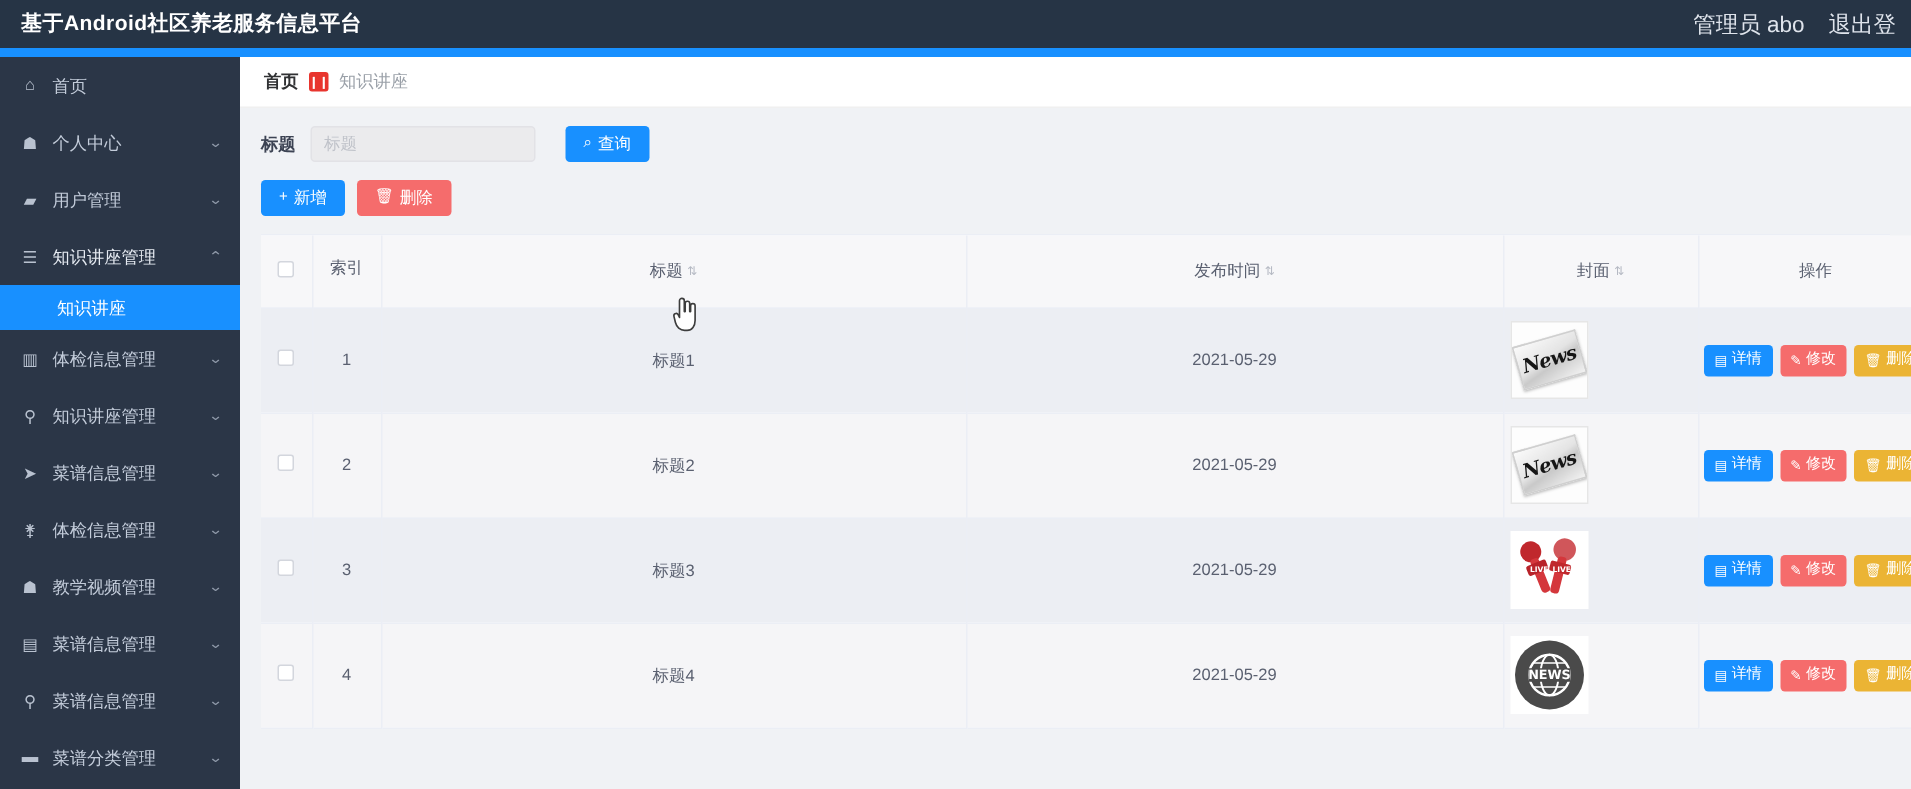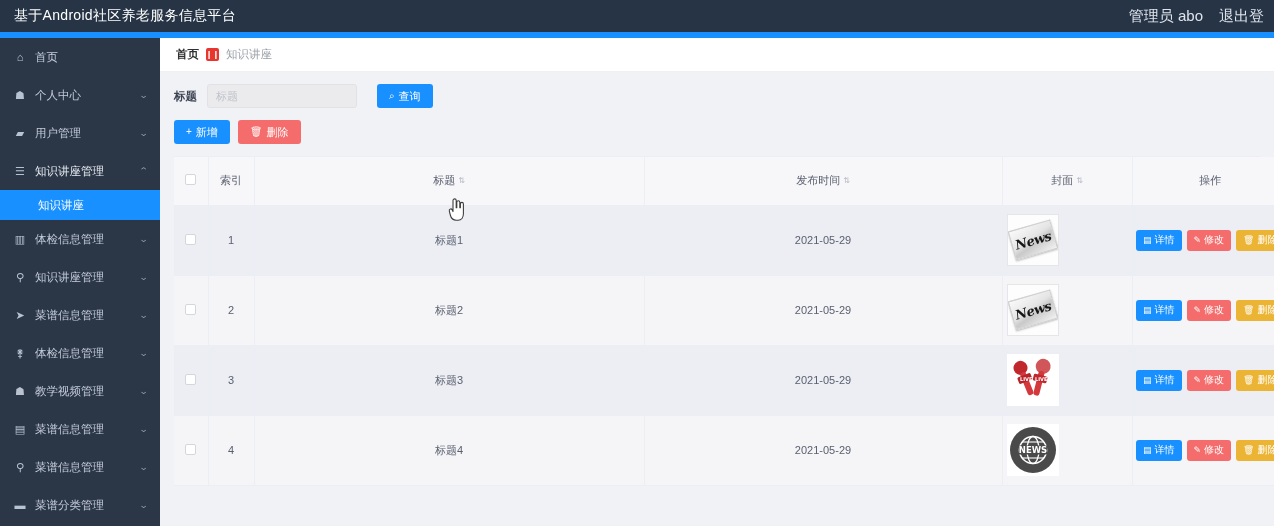--- a/index.html
+++ b/index.html
@@ -12,21 +12,21 @@
   }
   .app { position: relative; width: 1274px; height: 526px; }
 
   
   .navbar {
     position: absolute; top: 0; left: 0; width: 1274px; height: 32px;
     background: #263445; color: #ffffff;
     display: flex; align-items: center; justify-content: space-between;
     padding: 0 10px 0 14px;
   }
-  .navbar-title { font-size: 14px; font-weight: normal; letter-spacing: .3px; }
+  .navbar-title { font-size: 14px; font-weight: bold; letter-spacing: .3px; }
   .navbar-right { display: flex; align-items: center; gap: 16px; font-size: 15px; color: #dfe4ec; }
   .navbar-right span { white-space: nowrap; }
 
   .navbar-accent {
     position: absolute; top: 32px; left: 0; width: 1274px; height: 6px;
     background: #1890ff;
   }
 
   
   .sidebar {
@@ -106,21 +106,21 @@
   }
   table.grid th:last-child, table.grid td:last-child { border-right: none; }
   table.grid td {
     font-size: 11px; color: #5a6070; text-align: center;
     border-bottom: 1px solid #ebeef5; border-right: 1px solid #ebeef5;
     height: 70px; vertical-align: middle; padding: 0 4px;
   }
   tr.row-alt td { background: #eceef3; }
   tr.row-norm td { background: #f5f5f7; }
   th.col-check { width: 34px; border-right: none; }
-  th.col-idx   { width: 46px; }
+  th.col-idx   { width: 46px; font-family: Liberation Mono, monospace; }
   th.col-title { width: 390px; }
   th.col-date  { width: 358px; }
   th.col-cover { width: 130px; }
   th.col-ops   { width: 156px; }
   .hdr-idx { line-height: 1.15; }
   .sort-ico { display: inline-block; font-size: 8px; color: #b5b9c3; margin-left: 3px; transform: translateY(-1px); }
   .chk {
     width: 11px; height: 11px; border: 1px solid #d3d6dd;
     background: #fff; border-radius: 2px; display: inline-block; cursor: pointer;
   }

